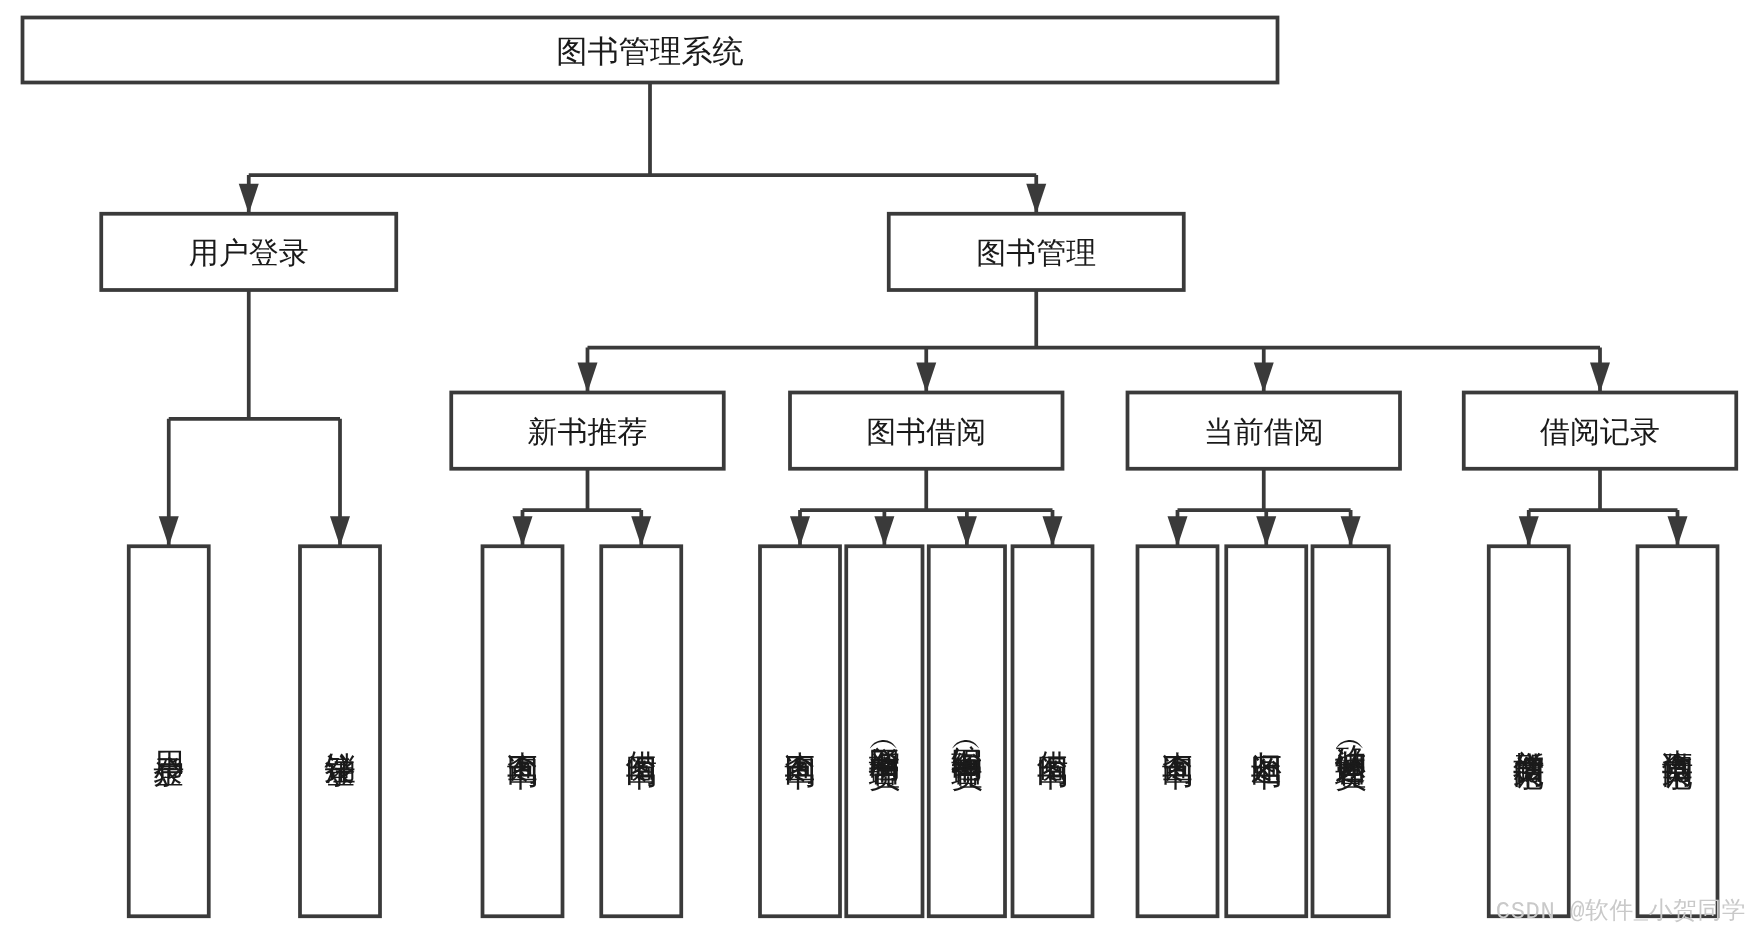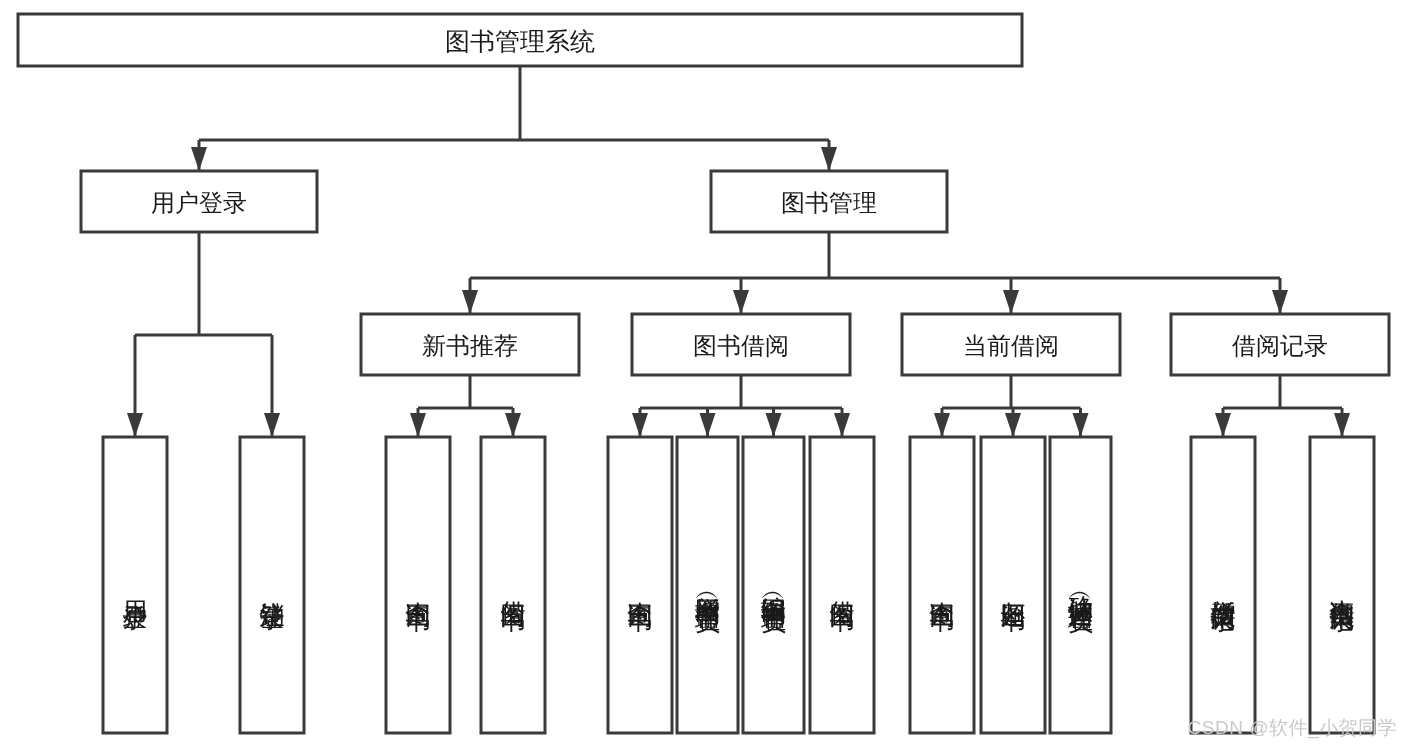--- a/index.html
+++ b/index.html
@@ -65,21 +65,21 @@
     font-size: 25px;
     line-height: 1.0;
     color: #1a1a1a;
     letter-spacing: 2px;
     white-space: nowrap;
   }
   .watermark {
     position: absolute;
     right: 8px;
     bottom: 6px;
-    font-family: Liberation Sans, sans-serif;
+    font-family: Liberation Mono, monospace;
     font-size: 19px;
     color: #c9c9c9;
     letter-spacing: 0.5px;
     pointer-events: none;
     user-select: none;
   }
 </style>
 </head>
 <body>
 

